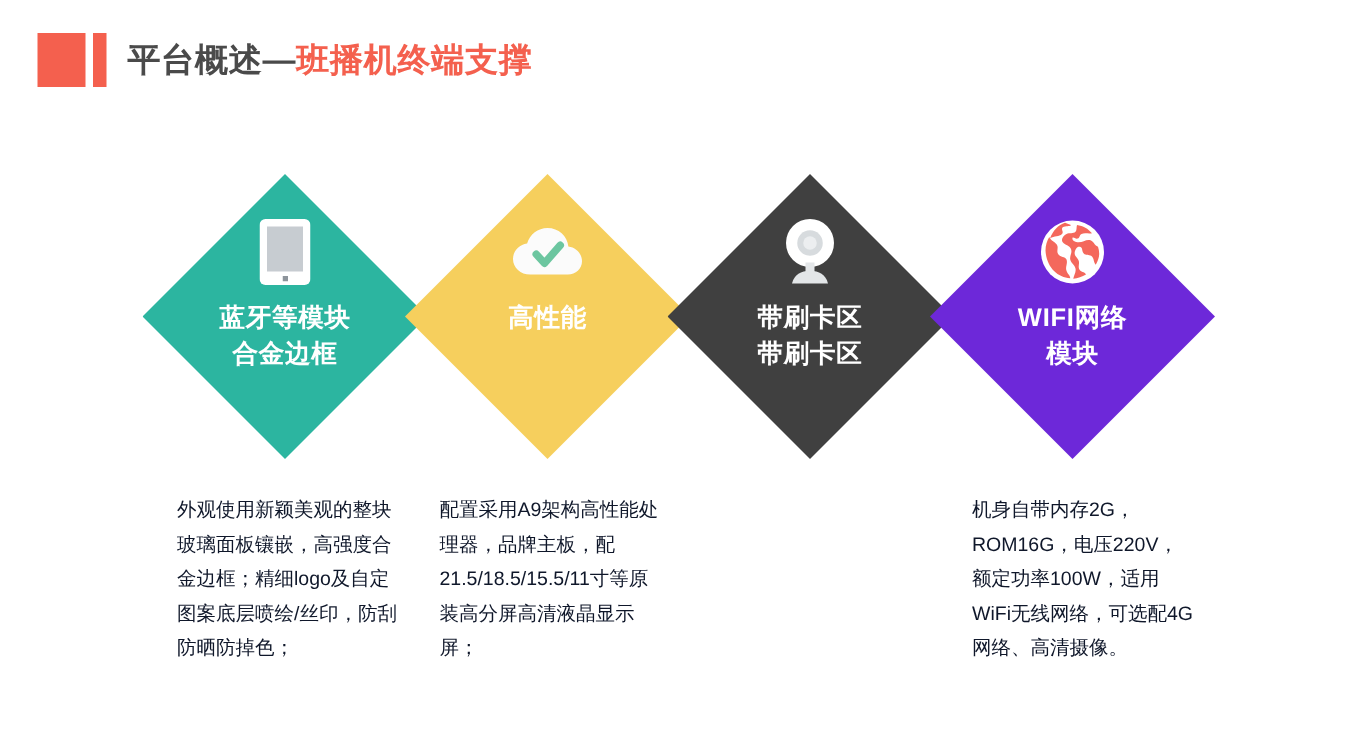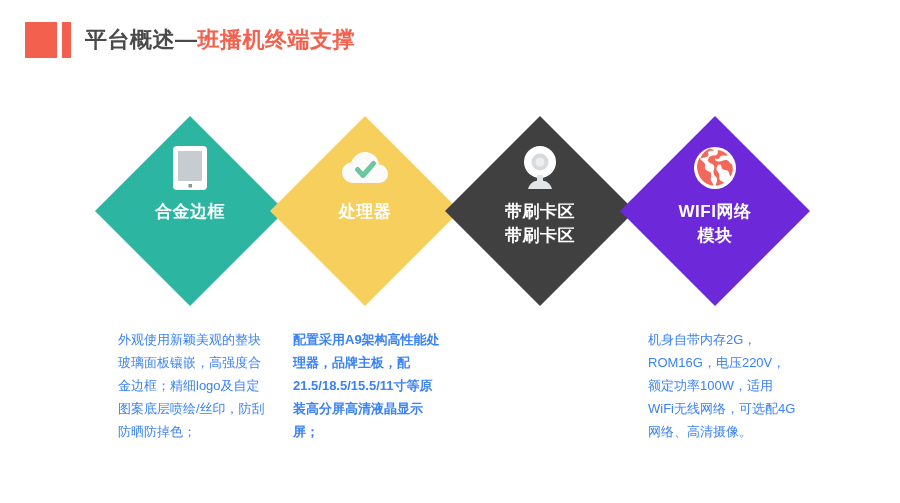--- a/index.html
+++ b/index.html
@@ -101,21 +101,21 @@
     top: 328px;
     width: 900px;
     height: 140px;
   }
   .desc-col {
     position: absolute;
     top: 0;
     width: 150px;
     font-size: 13px;
     line-height: 23px;
-    color: #3b82f6;
+    color: #0f172a;
     text-align: left;
   }
 </style>
 </head>
 <body>
 
 <div class="header">
   <div class="hdr-block-wide"></div>
   <div class="hdr-block-narrow"></div>
   <div class="hdr-title"><span class="t-dark">平台概述—</span><span class="t-accent">班播机终端支撑</span></div>
@@ -125,33 +125,34 @@
 
   <div class="diamond" id="dia0" style="left: 95px; background: rgb(44, 181, 160);">
     <div class="d-icon">
       <svg width="34" height="44" viewBox="0 0 34 44" aria-hidden="true">
         <rect x="0" y="0" width="34" height="44" rx="4" ry="4" fill="#ffffff"></rect>
         <rect x="5" y="5" width="24" height="30" fill="#c7ccd1"></rect>
         <rect x="15.5" y="38" width="3.5" height="3.5" fill="#8d949b"></rect>
       </svg>
     </div>
     <div class="d-label">
+      <span>蓝牙等模块</span>
       <span>合金边框</span>
     </div>
   </div>
 
   <div class="diamond" id="dia1" style="left: 270px; background: rgb(246, 207, 93);">
     <div class="d-icon">
       <svg width="48" height="36" viewBox="0 0 48 36" aria-hidden="true">
         <path d="M12.5 33C6 33 1 28.4 1 22.6c0-5.2 4-9.6 9.4-10.3C12.2 6.3 17.6 2 24 2c7.3 0 13.3 5.4 13.9 12.3C43.1 15 47 19.1 47 24.1 47 29 42.8 33 37.6 33Z" fill="#fbfbfb"></path>
         <path d="M16.5 19.5 L22 25.5 L32.5 13.5" fill="none" stroke="#6cc6a0" stroke-width="5" stroke-linecap="round" stroke-linejoin="round"></path>
       </svg>
     </div>
     <div class="d-label">
-      <span>处理器</span>
+      <span>高性能</span>
     </div>
   </div>
 
   <div class="diamond" id="dia2" style="left: 445px; background: #404040;">
     <div class="d-icon">
       <svg width="40" height="46" viewBox="0 0 40 46" aria-hidden="true">
         <circle cx="20" cy="17" r="16" fill="#ffffff"></circle>
         <circle cx="20" cy="17" r="8.5" fill="#d7dbde"></circle>
         <circle cx="20" cy="17" r="4.5" fill="#eceef0"></circle>
         <rect x="17" y="30" width="6" height="8" fill="#e3e6e8"></rect>
@@ -177,15 +178,15 @@
     </div>
     <div class="d-label">
       <span>WIFI网络</span>
       <span>模块</span>
     </div>
   </div>
 </div>
 
 <div class="desc-row">
   <div class="desc-col" style="left:118px;">外观使用新颖美观的整块玻璃面板镶嵌，高强度合金边框；精细logo及自定图案底层喷绘/丝印，防刮防晒防掉色；</div>
-  <div class="desc-col" style="left:293px;font-weight:bold;">配置采用A9架构高性能处理器，品牌主板，配21.5/18.5/15.5/11寸等原装高分屏高清液晶显示屏；</div>
+  <div class="desc-col" style="left:293px;">配置采用A9架构高性能处理器，品牌主板，配21.5/18.5/15.5/11寸等原装高分屏高清液晶显示屏；</div>
   <div class="desc-col" style="left:648px;">机身自带内存2G，ROM16G，电压220V，额定功率100W，适用WiFi无线网络，可选配4G网络、高清摄像。</div>
 </div>
 
 </body></html>

